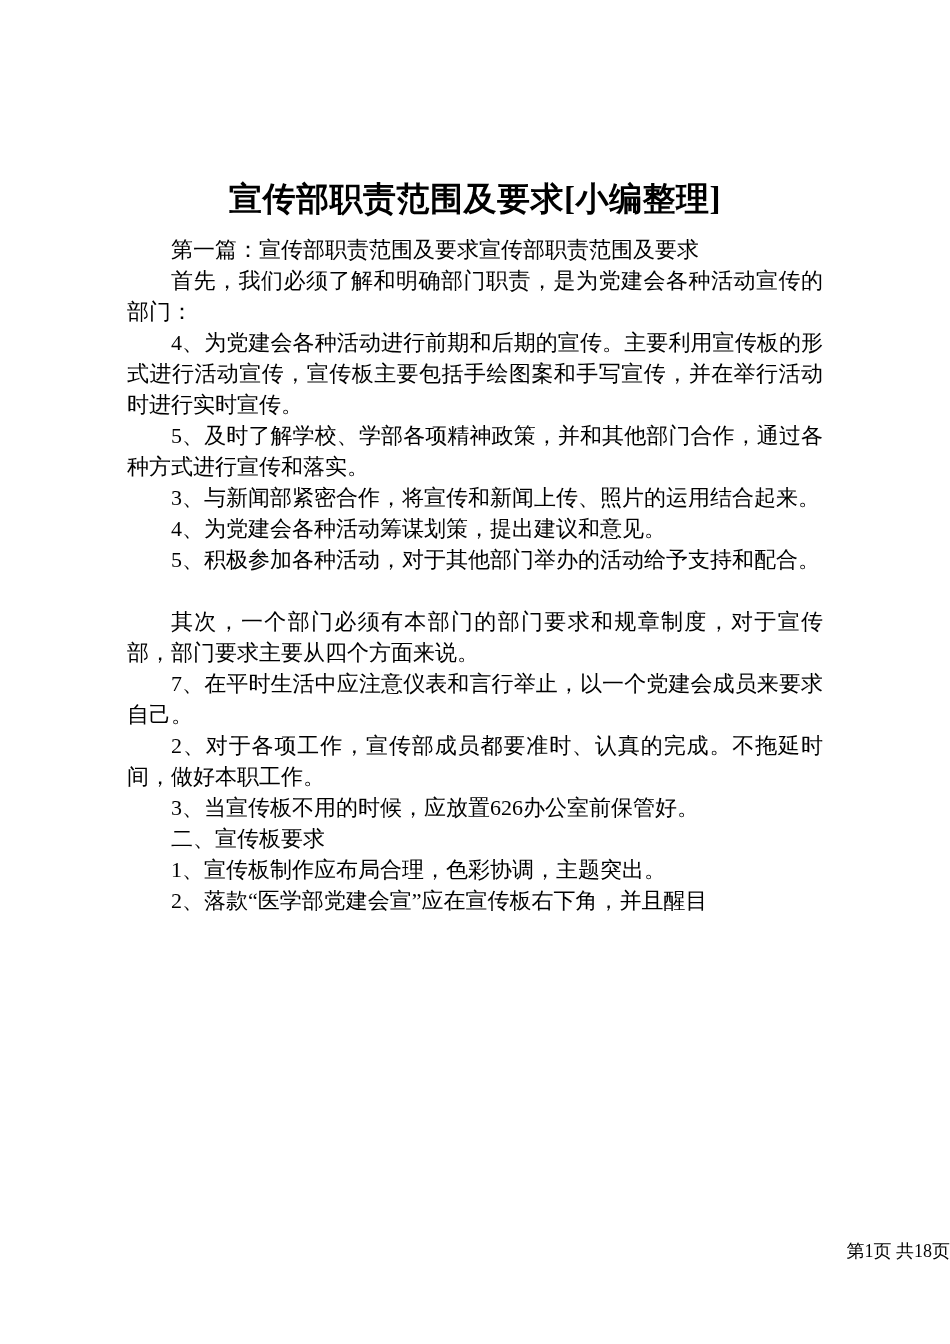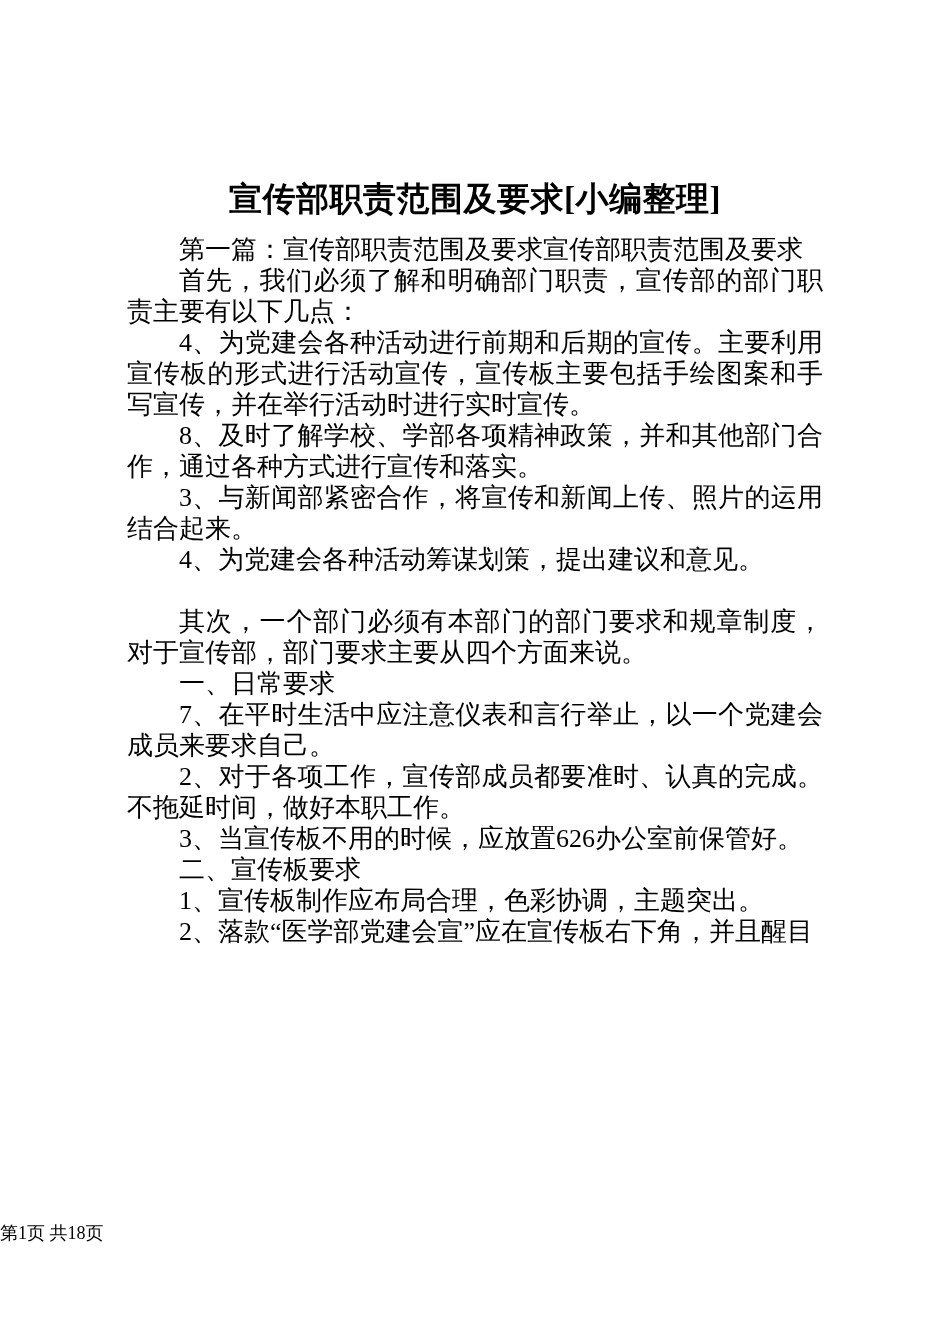--- a/index.html
+++ b/index.html
@@ -24,58 +24,58 @@
   }
   .doc-title {
     font-size: 33px;
     font-weight: bold;
     text-align: center;
     line-height: 42px;
     margin-bottom: 14px;
     letter-spacing: 0.5px;
   }
   .body-text p {
-    font-size: 26px;
+    font-size: 22px;
     line-height: 31px;
     text-align: justify;
     text-justify: inter-ideograph;
     text-indent: 2em;
     min-height: 31px;
   }
   .body-text p:empty {
     min-height: 31px;
   }
   .footer {
     position: absolute;
     left: 0;
     right: 0;
-    bottom: 100px;
-    text-align: left;
+    bottom: 82px;
+    text-align: right;
     font-size: 18px;
     line-height: 22px;
     color: #000000;
   }
 </style>
 </head>
 <body>
 
 <div class="page">
 
   <h1 class="doc-title">宣传部职责范围及要求[小编整理]</h1>
 
   <div class="body-text">
     <p>第一篇：宣传部职责范围及要求宣传部职责范围及要求</p>
-    <p>首先，我们必须了解和明确部门职责，宣传部的部门职责主要有以下几点：</p>
+    <p>首先，我们必须了解和明确部门职责，是为党建会各种活动宣传的部门：</p>
     <p>4、为党建会各种活动进行前期和后期的宣传。主要利用宣传板的形式进行活动宣传，宣传板主要包括手绘图案和手写宣传，并在举行活动时进行实时宣传。</p>
-    <p>8、及时了解学校、学部各项精神政策，并和其他部门合作，通过各种方式进行宣传和落实。</p>
+    <p>5、及时了解学校、学部各项精神政策，并和其他部门合作，通过各种方式进行宣传和落实。</p>
     <p>3、与新闻部紧密合作，将宣传和新闻上传、照片的运用结合起来。</p>
     <p>4、为党建会各种活动筹谋划策，提出建议和意见。</p>
+    <p>5、积极参加各种活动，对于其他部门举办的活动给予支持和配合。</p>
     <p></p>
     <p>其次，一个部门必须有本部门的部门要求和规章制度，对于宣传部，部门要求主要从四个方面来说。</p>
-    <p>一、日常要求</p>
     <p>7、在平时生活中应注意仪表和言行举止，以一个党建会成员来要求自己。</p>
     <p>2、对于各项工作，宣传部成员都要准时、认真的完成。不拖延时间，做好本职工作。</p>
     <p>3、当宣传板不用的时候，应放置626办公室前保管好。</p>
     <p>二、宣传板要求</p>
     <p>1、宣传板制作应布局合理，色彩协调，主题突出。</p>
     <p>2、落款“医学部党建会宣”应在宣传板右下角，并且醒目</p>
   </div>
 
   <div class="footer">第1页 共18页</div>
 

